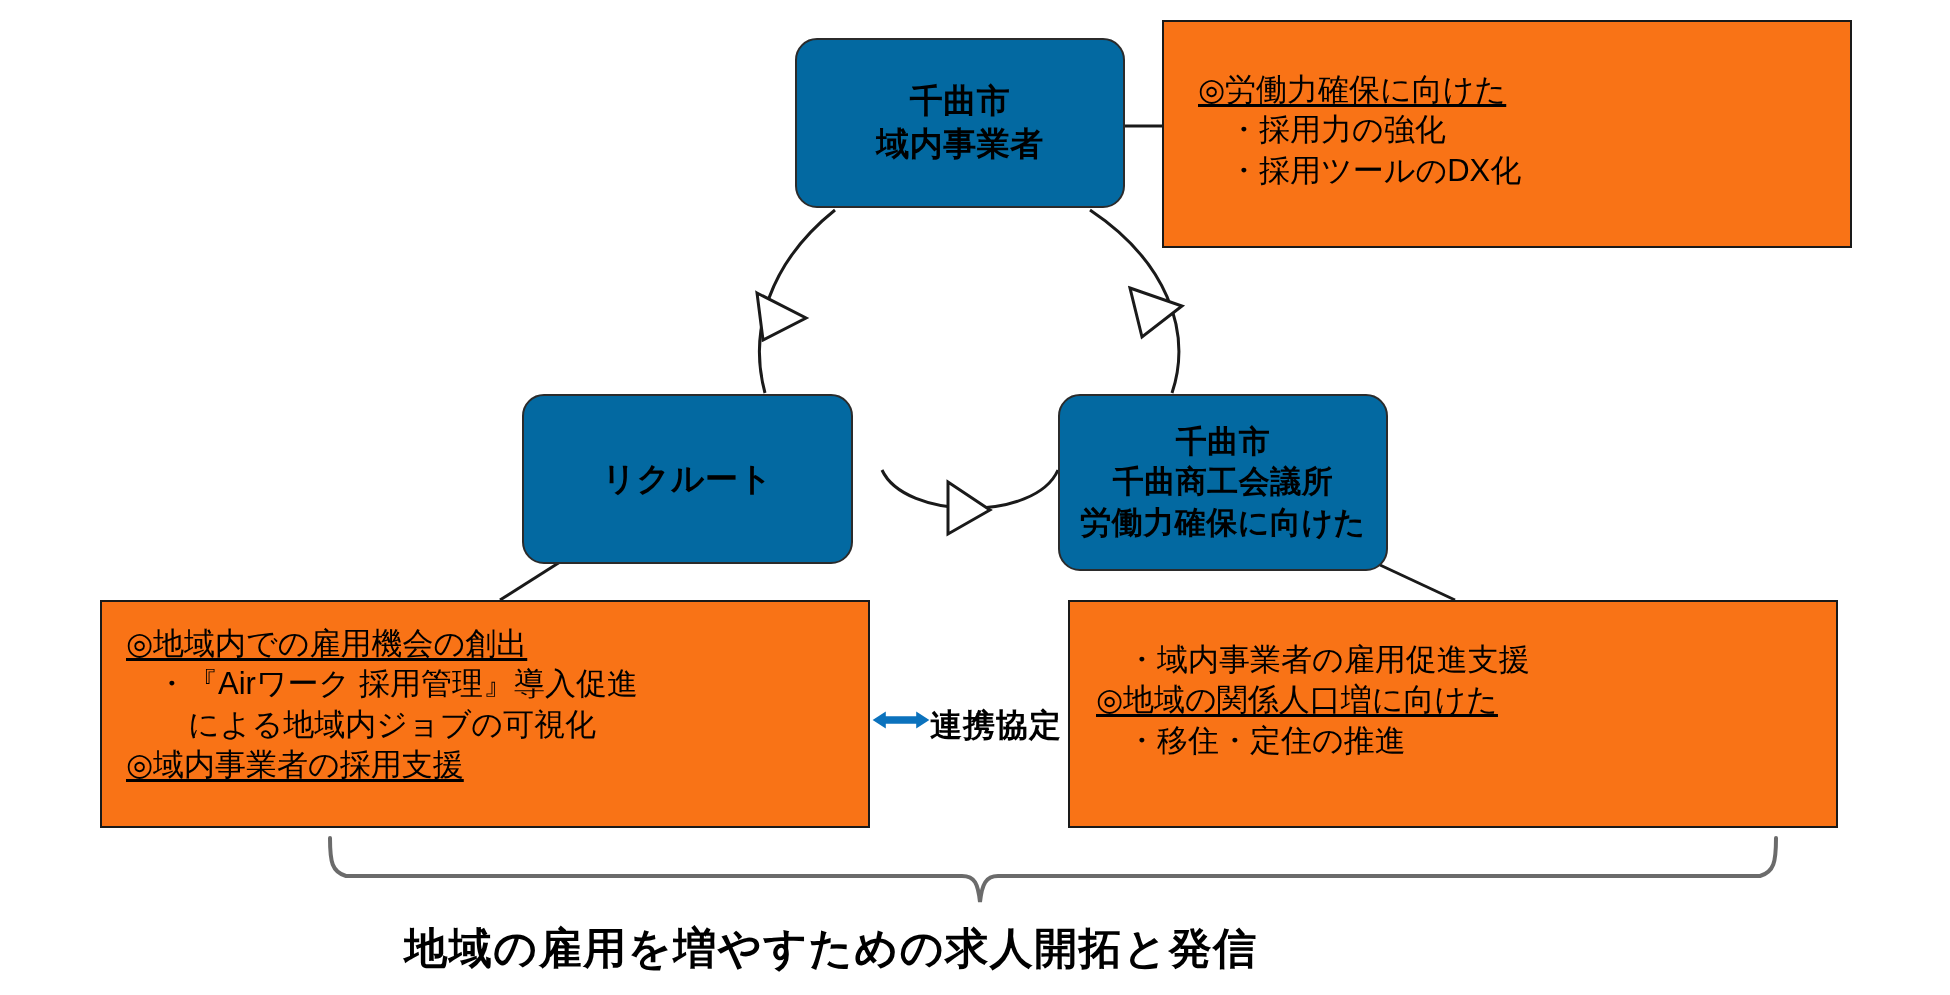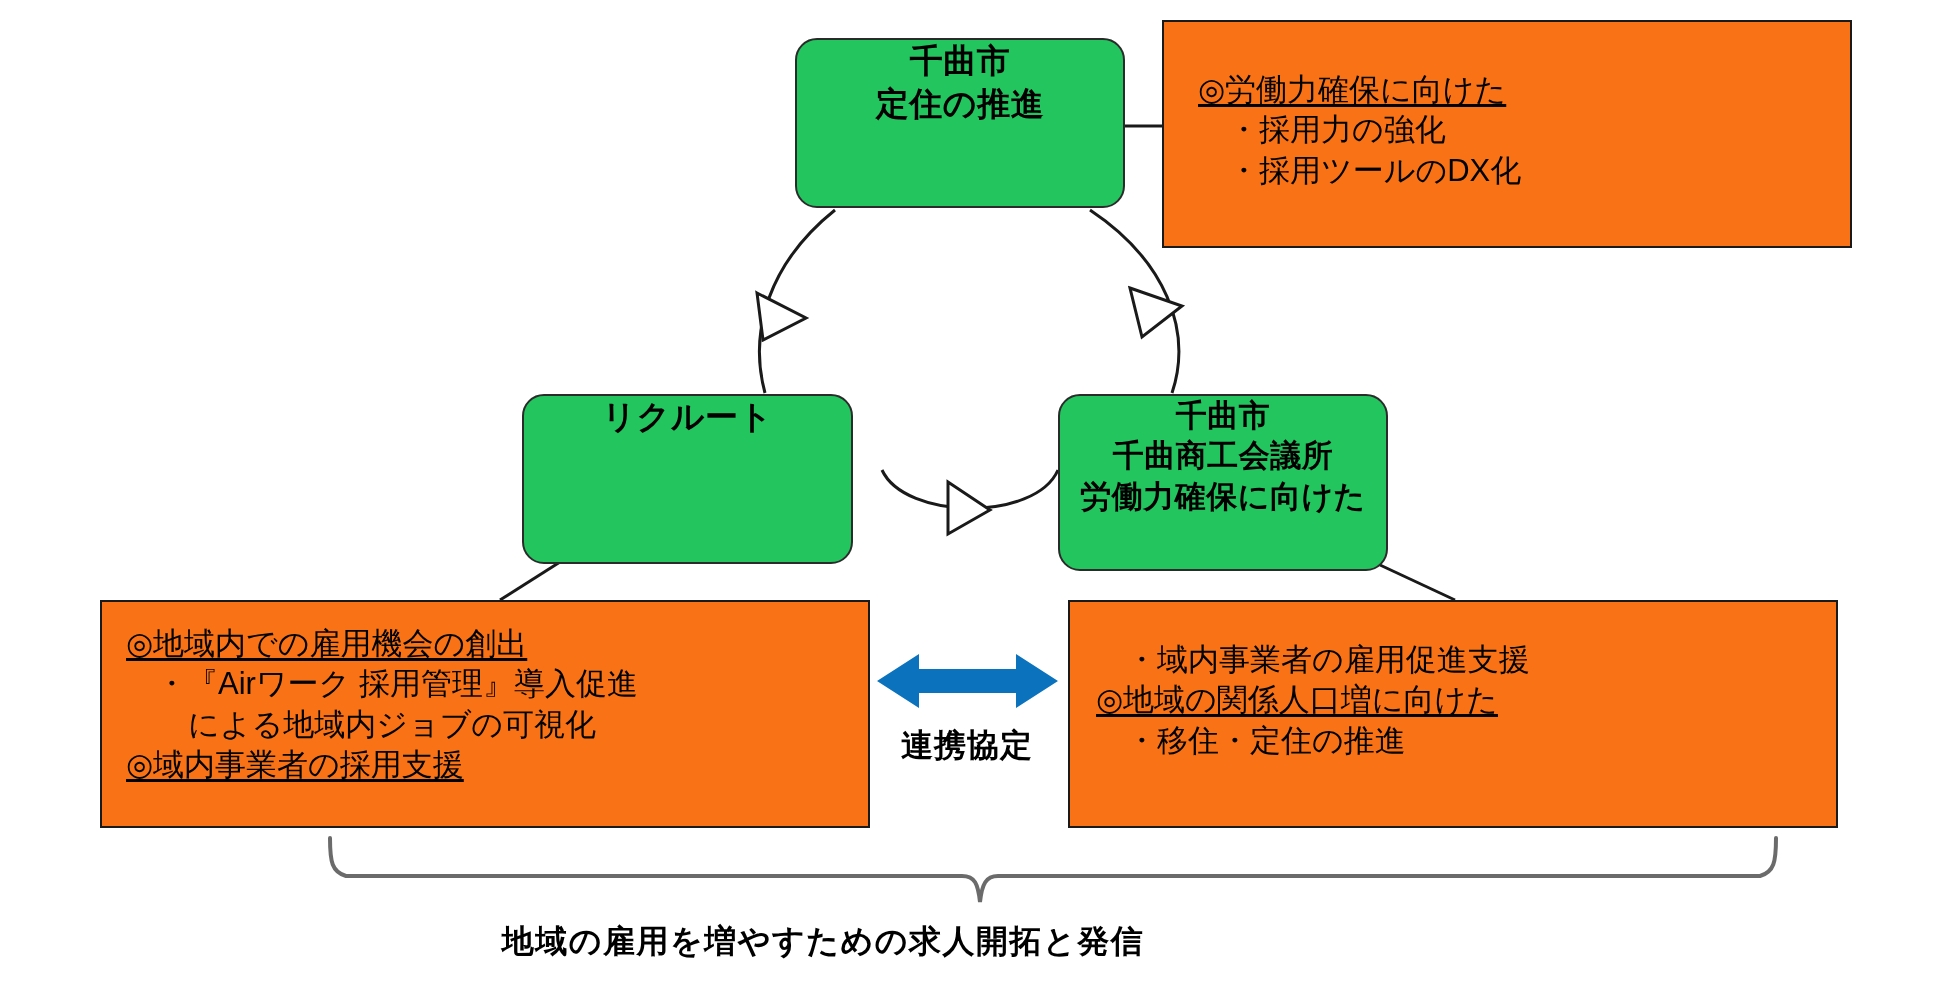--- a/index.html
+++ b/index.html
@@ -24,27 +24,27 @@
     top: 0;
     width: 1950px;
     height: 995px;
     pointer-events: none;
   }
 
   
   .node {
     position: absolute;
     box-sizing: border-box;
-    background: #22c55e;
+    background: #0369a1;
     border: 2px solid #2b2b2b;
     border-radius: 22px;
     display: flex;
     flex-direction: column;
     align-items: center;
-    justify-content: flex-start;
+    justify-content: center;
     font-weight: bold;
     line-height: 1.30;
     letter-spacing: 0.5px;
     text-align: center;
     color: #000;
   }
   .node .ln { display: block; white-space: nowrap; }
 
   #node-top      { left: 795px; top: 38px;  width: 330px; height: 170px; font-size: 33px; }
   #node-left     { left: 522px; top: 394px; width: 331px; height: 170px; font-size: 33px; }
@@ -70,40 +70,40 @@
   .indent2 { padding-left: 62px; }
 
   
   #coop-cluster {
     position: absolute;
     left: 872px;
     top: 650px;
     width: 190px;
     height: 140px;
     display: flex;
-    flex-direction: column;
+    flex-direction: row;
     align-items: center;
   }
   #coop-arrow { width: 185px; height: 62px; display: block; }
   #coop-label {
     margin-top: 12px;
     font-size: 32px;
     font-weight: bold;
     letter-spacing: 1px;
     white-space: nowrap;
   }
 
   
   #caption {
     position: absolute;
-    left: 4px;
+    left: 12px;
     top: 920px;
     width: 1638px;
     text-align: center;
-    font-size: 32px;
+    font-size: 43px;
     font-weight: bold;
     letter-spacing: 1.5px;
     white-space: nowrap;
   }
 </style>
 </head>
 <body>
 
 <div id="canvas">
 
@@ -123,21 +123,21 @@
 
     <path d="M 882 470 C 905 520 1035 522 1058 470" fill="none" stroke="#1a1a1a" stroke-width="3"></path>
     <path d="M 948 482 L 990 510 L 948 534 Z" fill="#ffffff" stroke="#1a1a1a" stroke-width="3" stroke-linejoin="miter"></path>
 
     <path d="M 330 838 C 330 862 332 872 346 876 L 962 876 C 975 876 978 884 980 902
              C 982 884 986 876 998 876 L 1760 876 C 1774 872 1776 862 1776 838" fill="none" stroke="#6b6b6b" stroke-width="4" stroke-linecap="round"></path>
   </svg>
 
   <div class="node" id="node-top">
     <span class="ln">千曲市</span>
-    <span class="ln">定住の推進</span>
+    <span class="ln">域内事業者</span>
   </div>
 
   <div class="node" id="node-left">
     <span class="ln">リクルート</span>
   </div>
 
   <div class="node" id="node-right">
     <span class="ln">千曲市</span>
     <span class="ln">千曲商工会議所</span>
     <span class="ln">労働力確保に向けた</span>

